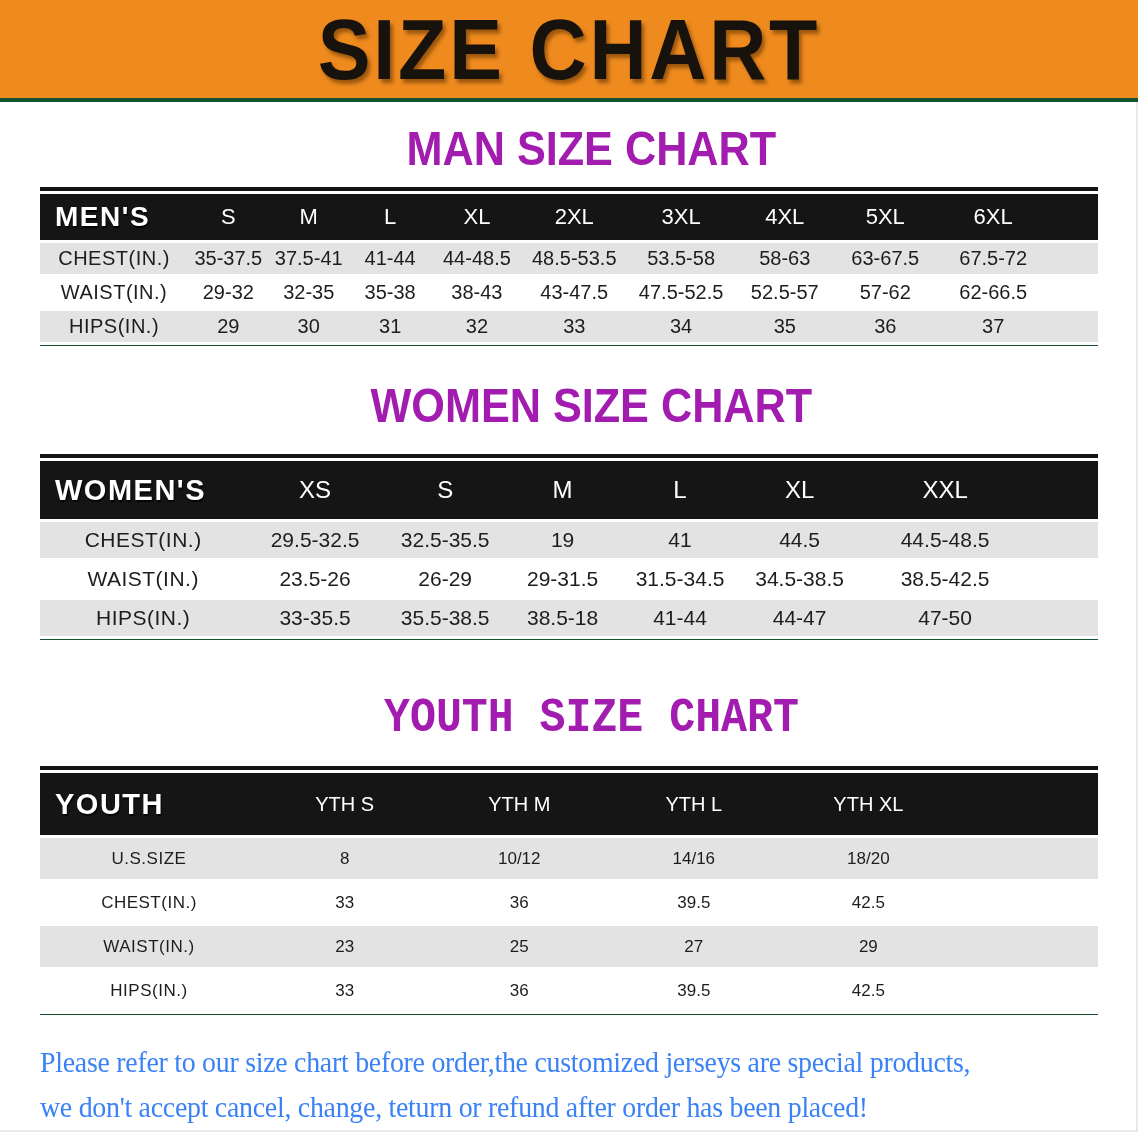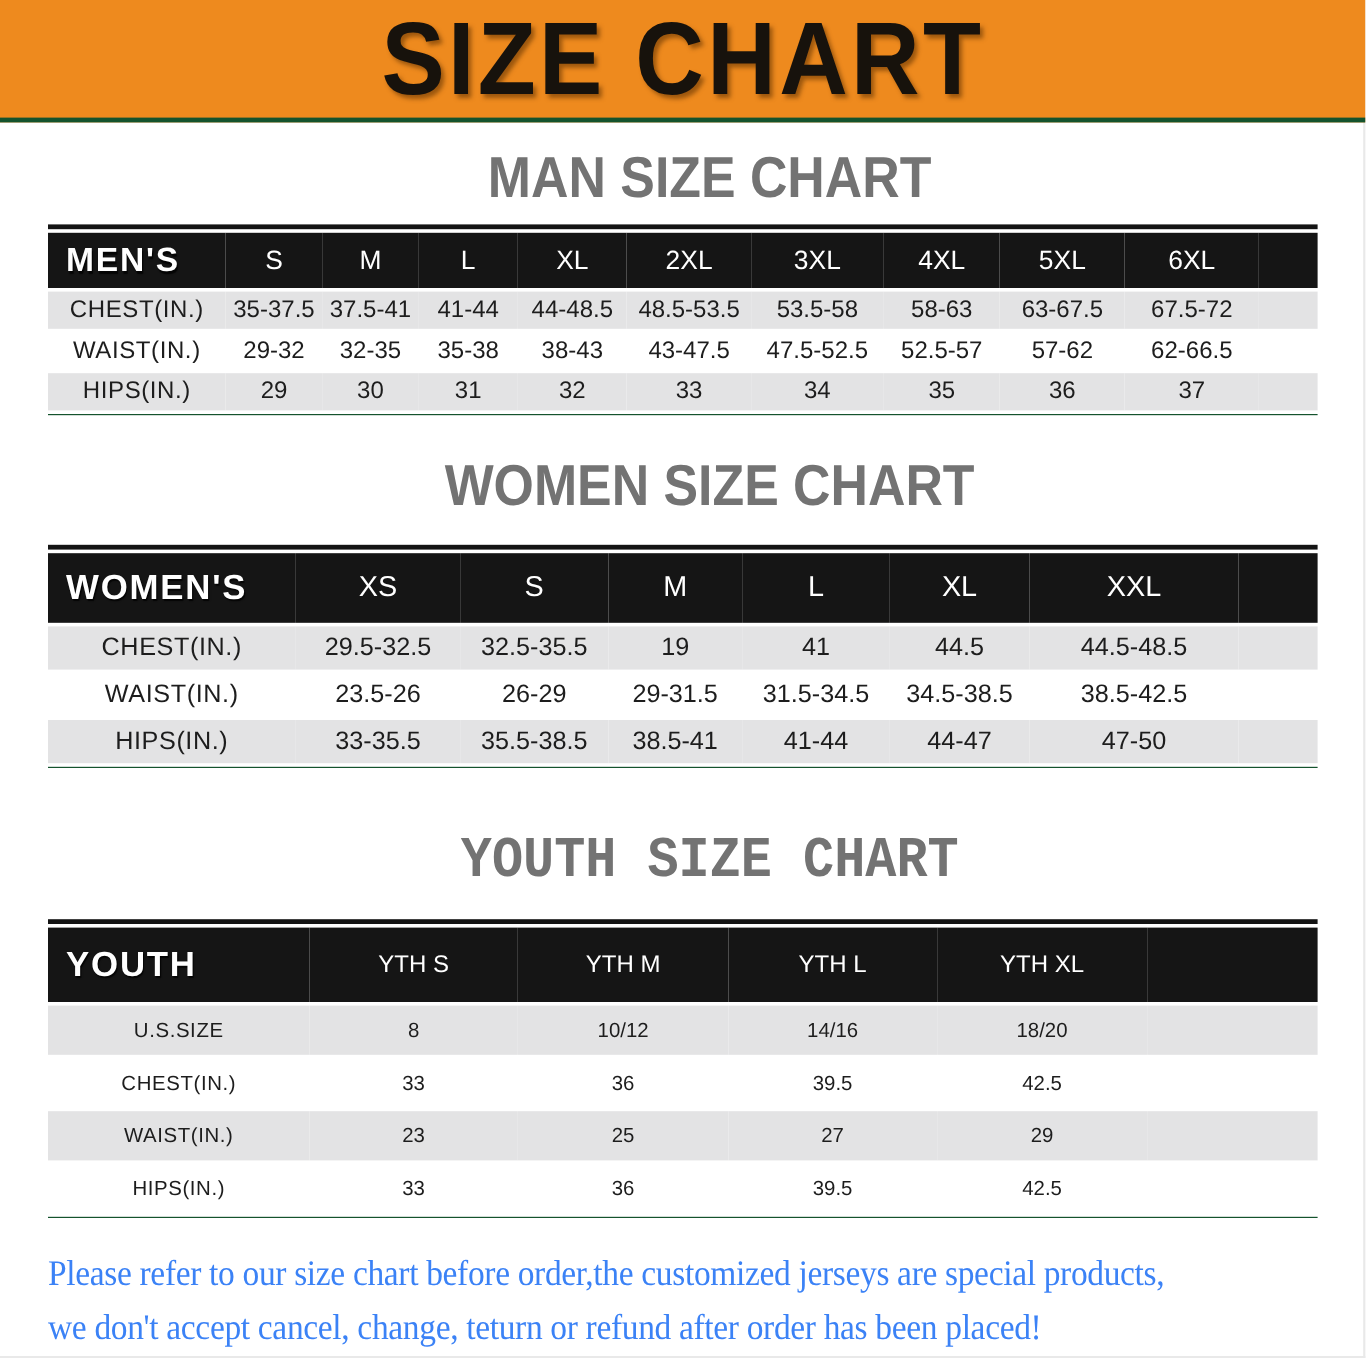--- a/index.html
+++ b/index.html
@@ -27,21 +27,21 @@
     letter-spacing:3px;
     color:#17120c;
     white-space:nowrap;
     text-shadow:3px 4px 4px rgba(90,45,0,0.55);
     line-height:98px;
   }
   
   .section-title{
     text-align:center;
     height:52px;line-height:52px;
-    font-weight:bold;color:#737373;padding-left:44px;
+    font-weight:bold;color:#a21caf;padding-left:44px;
   }
   .section-title .condensed{
     display:inline-block;
     transform:scaleX(0.9);
     transform-origin:center;
     font-size:48px;
     white-space:nowrap;
   }
   .t-man{margin-top:21px;}
   .t-women{margin-top:34px;}
@@ -236,21 +236,21 @@
           <td>29-31.5</td>
           <td>31.5-34.5</td>
           <td>34.5-38.5</td>
           <td>38.5-42.5</td>
           <td></td>
         </tr>
         <tr class="gray">
           <td class="rowlabel">HIPS(IN.)</td>
           <td>33-35.5</td>
           <td>35.5-38.5</td>
-          <td>38.5-41</td>
+          <td>38.5-18</td>
           <td>41-44</td>
           <td>44-47</td>
           <td>47-50</td>
           <td></td>
         </tr>
       </tbody>
     </table>
   </div>
 
   <div class="section-title t-youth">

